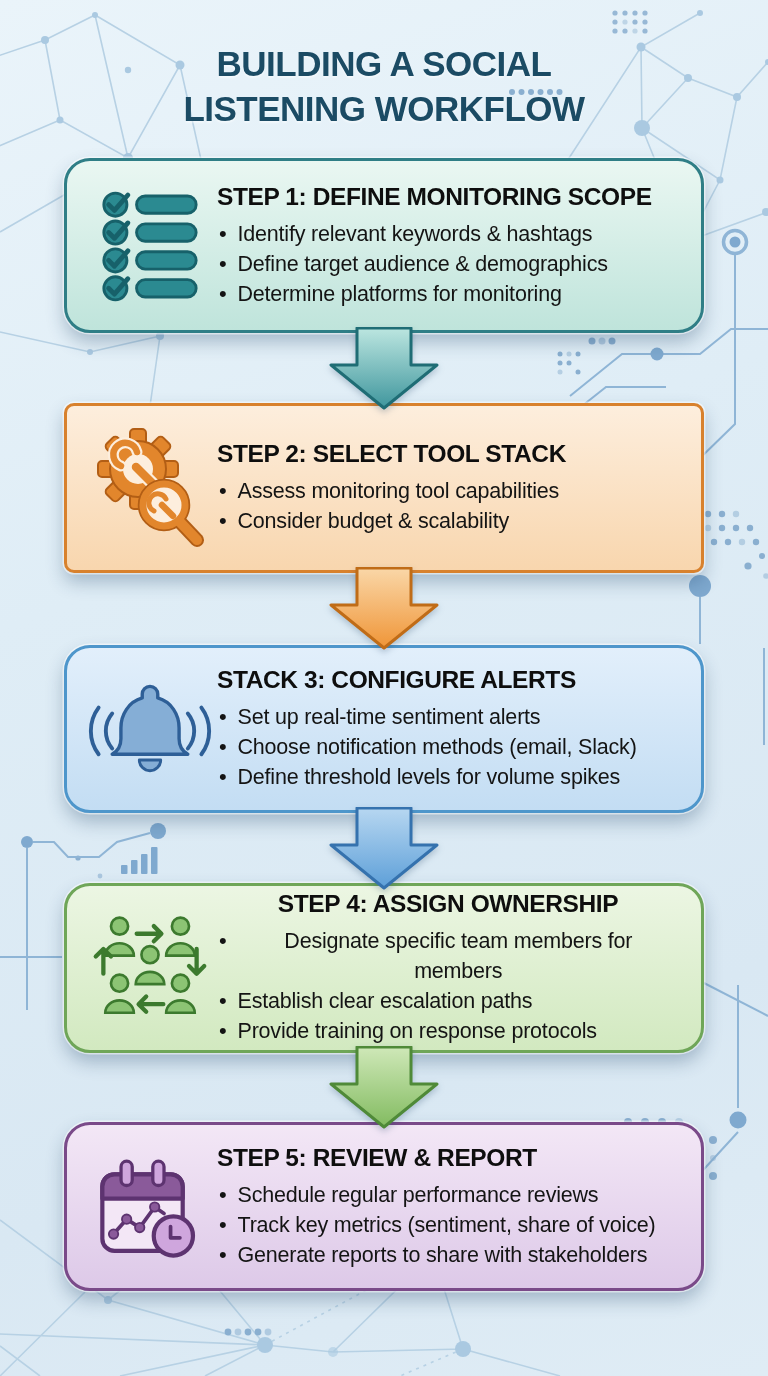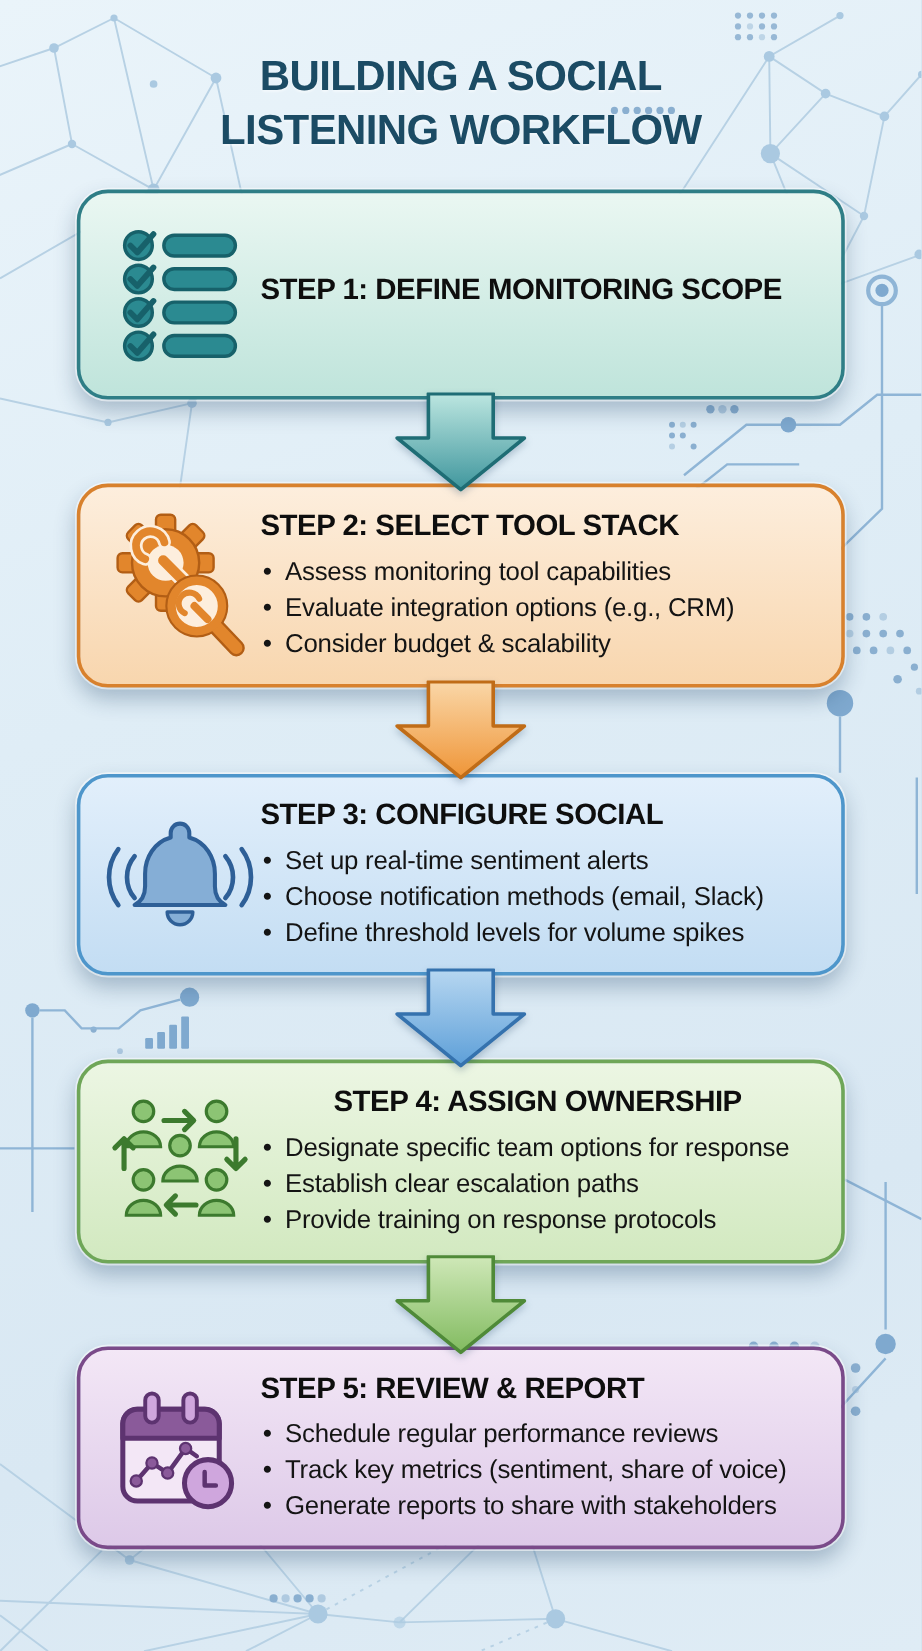--- a/index.html
+++ b/index.html
@@ -220,36 +220,41 @@
           <g transform="translate(0,87)">
             <circle cx="16" cy="15" r="12" fill="var(--icon-main)" stroke="var(--icon-dark)" stroke-width="3"></circle>
             <path d="M9 15 l6 6 l14 -16" fill="none" stroke="var(--icon-dark)" stroke-width="5" stroke-linecap="round" stroke-linejoin="round"></path>
             <rect x="38" y="6" width="62" height="18" rx="9" fill="var(--icon-main)" stroke="var(--icon-dark)" stroke-width="3"></rect>
           </g>
         </g>
       </svg>
     </div>
     <div class="step-body">
       <h2 class="step-title">STEP 1: DEFINE MONITORING SCOPE</h2>
+      <ul class="step-bullets">
+        <li>Identify relevant keywords &amp; hashtags</li>
+        <li>Define target audience &amp; demographics</li>
+        <li>Determine platforms for monitoring</li>
+      </ul>
     </div>
   </section>
 
   <div class="arrow" style="left: 326px; top: 327px; --border: #2f7e86; --fill-top: #eaf7f2; --fill-bottom: #bfe4db; --icon-main: #2b8a91; --icon-dark: #17616a; --arrow-light: #bce6e0; --arrow-main: #3f969d; --arrow-dark: #1f6d75;">
     <svg width="116" height="84" viewBox="0 0 116 84">
       <defs>
         <linearGradient id="ag0" x1="0" y1="0" x2="0" y2="1">
           <stop offset="0" style="stop-color:var(--arrow-light)"></stop>
           <stop offset="1" style="stop-color:var(--arrow-main)"></stop>
         </linearGradient>
       </defs>
       <path d="M31 1 H85 V38 H111 L58 81 L5 38 H31 Z" fill="url(#ag0)" style="stroke:var(--arrow-dark)" stroke-width="3" stroke-linejoin="round"></path>
     </svg>
   </div>
 
-  <section class="step" style="top: 403px; height: 170px; --border: #d8812d; --fill-top: #fdeedd; --fill-bottom: #f8d6ae; --icon-main: #e2862c; --icon-dark: #b25e15; --arrow-light: #fad7a8; --arrow-main: #ef9537; --arrow-dark: #c06c17;">
+  <section class="step" style="top: 403px; height: 170px; border-radius: 10px; --border: #d8812d; --fill-top: #fdeedd; --fill-bottom: #f8d6ae; --icon-main: #e2862c; --icon-dark: #b25e15; --arrow-light: #fad7a8; --arrow-main: #ef9537; --arrow-dark: #c06c17;">
     <div class="step-icon">
       <svg width="112" height="122" viewBox="0 0 112 122">
         <g transform="translate(44,42)">
           <g fill="var(--icon-main)" stroke="var(--icon-dark)" stroke-width="2">
             <rect x="-8" y="-40" width="16" height="18" rx="4"></rect>
             <rect x="-8" y="-40" width="16" height="18" rx="4" transform="rotate(45)"></rect>
             <rect x="-8" y="-40" width="16" height="18" rx="4" transform="rotate(90)"></rect>
             <rect x="-8" y="-40" width="16" height="18" rx="4" transform="rotate(135)"></rect>
             <rect x="-8" y="-40" width="16" height="18" rx="4" transform="rotate(180)"></rect>
             <rect x="-8" y="-40" width="16" height="18" rx="4" transform="rotate(225)"></rect>
@@ -270,21 +275,20 @@
           <circle cx="70" cy="78" r="21" fill="var(--fill-top)" stroke="var(--icon-main)" stroke-width="7"></circle>
           <path d="M60 84 A9 9 0 1 1 72 72" fill="none" stroke="var(--icon-main)" stroke-width="5" stroke-linecap="round"></path>
           <path d="M68 78 L79 89" fill="none" stroke="var(--icon-main)" stroke-width="6.5" stroke-linecap="round"></path>
         </g>
       </svg>
     </div>
     <div class="step-body">
       <h2 class="step-title">STEP 2: SELECT TOOL STACK</h2>
       <ul class="step-bullets">
         <li>Assess monitoring tool capabilities</li>
-        <li>Evaluate integration options (e.g., CRM)</li>
         <li>Consider budget &amp; scalability</li>
       </ul>
     </div>
   </section>
 
   <div class="arrow" style="left: 326px; top: 567px; --border: #d8812d; --fill-top: #fdeedd; --fill-bottom: #f8d6ae; --icon-main: #e2862c; --icon-dark: #b25e15; --arrow-light: #fad7a8; --arrow-main: #ef9537; --arrow-dark: #c06c17;">
     <svg width="116" height="84" viewBox="0 0 116 84">
       <defs>
         <linearGradient id="ag1" x1="0" y1="0" x2="0" y2="1">
           <stop offset="0" style="stop-color:var(--arrow-light)"></stop>
@@ -302,21 +306,21 @@
         <path d="M55 86 a11 11 0 0 0 22 0 z" fill="var(--icon-main)" stroke="var(--icon-dark)" stroke-width="3" stroke-linejoin="round"></path>
         <g fill="none" stroke="var(--icon-dark)" stroke-width="4" stroke-linecap="round">
           <path d="M27 38 A28 28 0 0 0 27 74"></path>
           <path d="M13 32 A40 40 0 0 0 13 80"></path>
           <path d="M105 38 A28 28 0 0 1 105 74"></path>
           <path d="M119 32 A40 40 0 0 1 119 80"></path>
         </g>
       </svg>
     </div>
     <div class="step-body">
-      <h2 class="step-title">STEP 3: CONFIGURE SOCIAL</h2>
+      <h2 class="step-title">STACK 3: CONFIGURE ALERTS</h2>
       <ul class="step-bullets">
         <li>Set up real-time sentiment alerts</li>
         <li>Choose notification methods (email, Slack)</li>
         <li>Define threshold levels for volume spikes</li>
       </ul>
     </div>
   </section>
 
   <div class="arrow" style="left: 326px; top: 807px; --border: #4e96cb; --fill-top: #e2effb; --fill-bottom: #c3ddf3; --icon-main: #85aed6; --icon-dark: #2e5f97; --arrow-light: #b7d7f1; --arrow-main: #5d9fd8; --arrow-dark: #3572ae;">
     <svg width="116" height="84" viewBox="0 0 116 84">
@@ -349,21 +353,21 @@
           <path d="M48 22 H72 M66 14 L74 22 L66 30"></path>
           <path d="M111 38 V62 M103 56 L111 64 L119 56"></path>
           <path d="M76 96 H52 M58 88 L50 96 L58 104"></path>
           <path d="M13 64 V40 M5 46 L13 38 L21 46"></path>
         </g>
       </svg>
     </div>
     <div class="step-body">
       <h2 class="step-title">STEP 4: ASSIGN OWNERSHIP</h2>
       <ul class="step-bullets">
-        <li>Designate specific team options for response</li>
+        <li>Designate specific team members for members</li>
         <li>Establish clear escalation paths</li>
         <li>Provide training on response protocols</li>
       </ul>
     </div>
   </section>
 
   <div class="arrow" style="left: 326px; top: 1046px; --border: #6fa658; --fill-top: #ecf6e3; --fill-bottom: #d2e9c0; --icon-main: #8cc474; --icon-dark: #3c7a2e; --arrow-light: #cfe8b8; --arrow-main: #82bb60; --arrow-dark: #4f8a38;">
     <svg width="116" height="84" viewBox="0 0 116 84">
       <defs>
         <linearGradient id="ag3" x1="0" y1="0" x2="0" y2="1">

